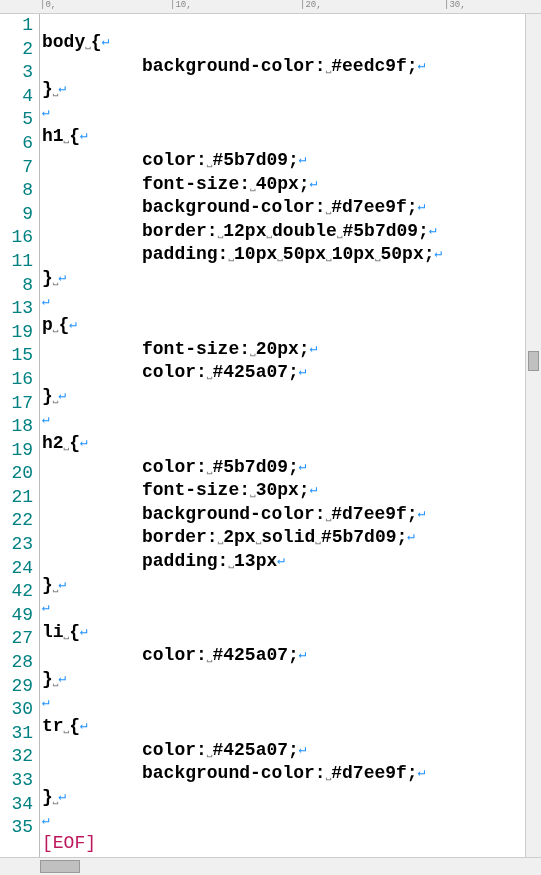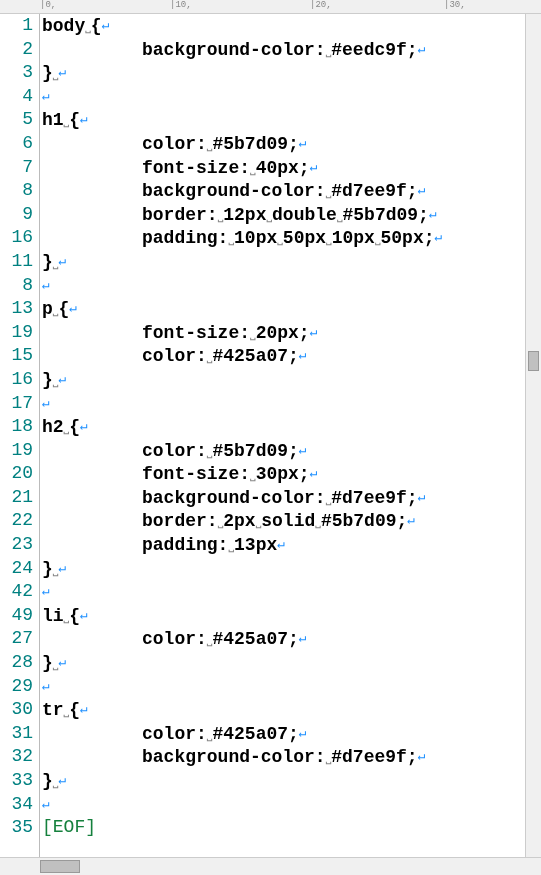--- a/index.html
+++ b/index.html
@@ -37,26 +37,27 @@
   user-select: none;
   background: #fff;
   flex-shrink: 0;
 }
 .gutter div { height: 23.6px; line-height: 23.6px; }
 .code {
   flex: 1;
   padding-left: 2px;
   white-space: pre;
   overflow: hidden;
+  margin-top: 16px;
 }
 .code .line { height: 23.6px; line-height: 23.6px; }
 .kw { font-weight: bold; color: #000; }
 .sym { color: #888; font-size: 14px; vertical-align: 1px; }
 .ret { color: #1e90ff; font-size: 13px; vertical-align: 2px; }
-.eof { color: #15803d; }
+.eof { color: #be185d; }
 .tab { display: inline-block; width: 100px; }
 .scroll-v {
   position: absolute;
   right: 0; top: 14px; bottom: 18px;
   width: 16px;
   background: #f0f0f0;
   border-left: 1px solid #ccc;
 }
 .scroll-v .thumb {
   position: absolute; left: 2px; right: 2px;
@@ -77,21 +78,21 @@
   background: #c0c0c0;
   border: 1px solid #999;
 }
 </style>
 </head>
 <body>
 
 <div class="ruler">
   <span style="left:40px">|0,</span>
   <span style="left:170px">|10,</span>
-  <span style="left:310px">|20,</span>
+  <span style="left:300px">|20,</span>
   <span style="left:444px">|30,</span>
 </div>
 
 <div class="editor">
   <div class="gutter" id="gutter">
       <div>1</div>
       <div>2</div>
       <div>3</div>
       <div>4</div>
       <div>5</div>

